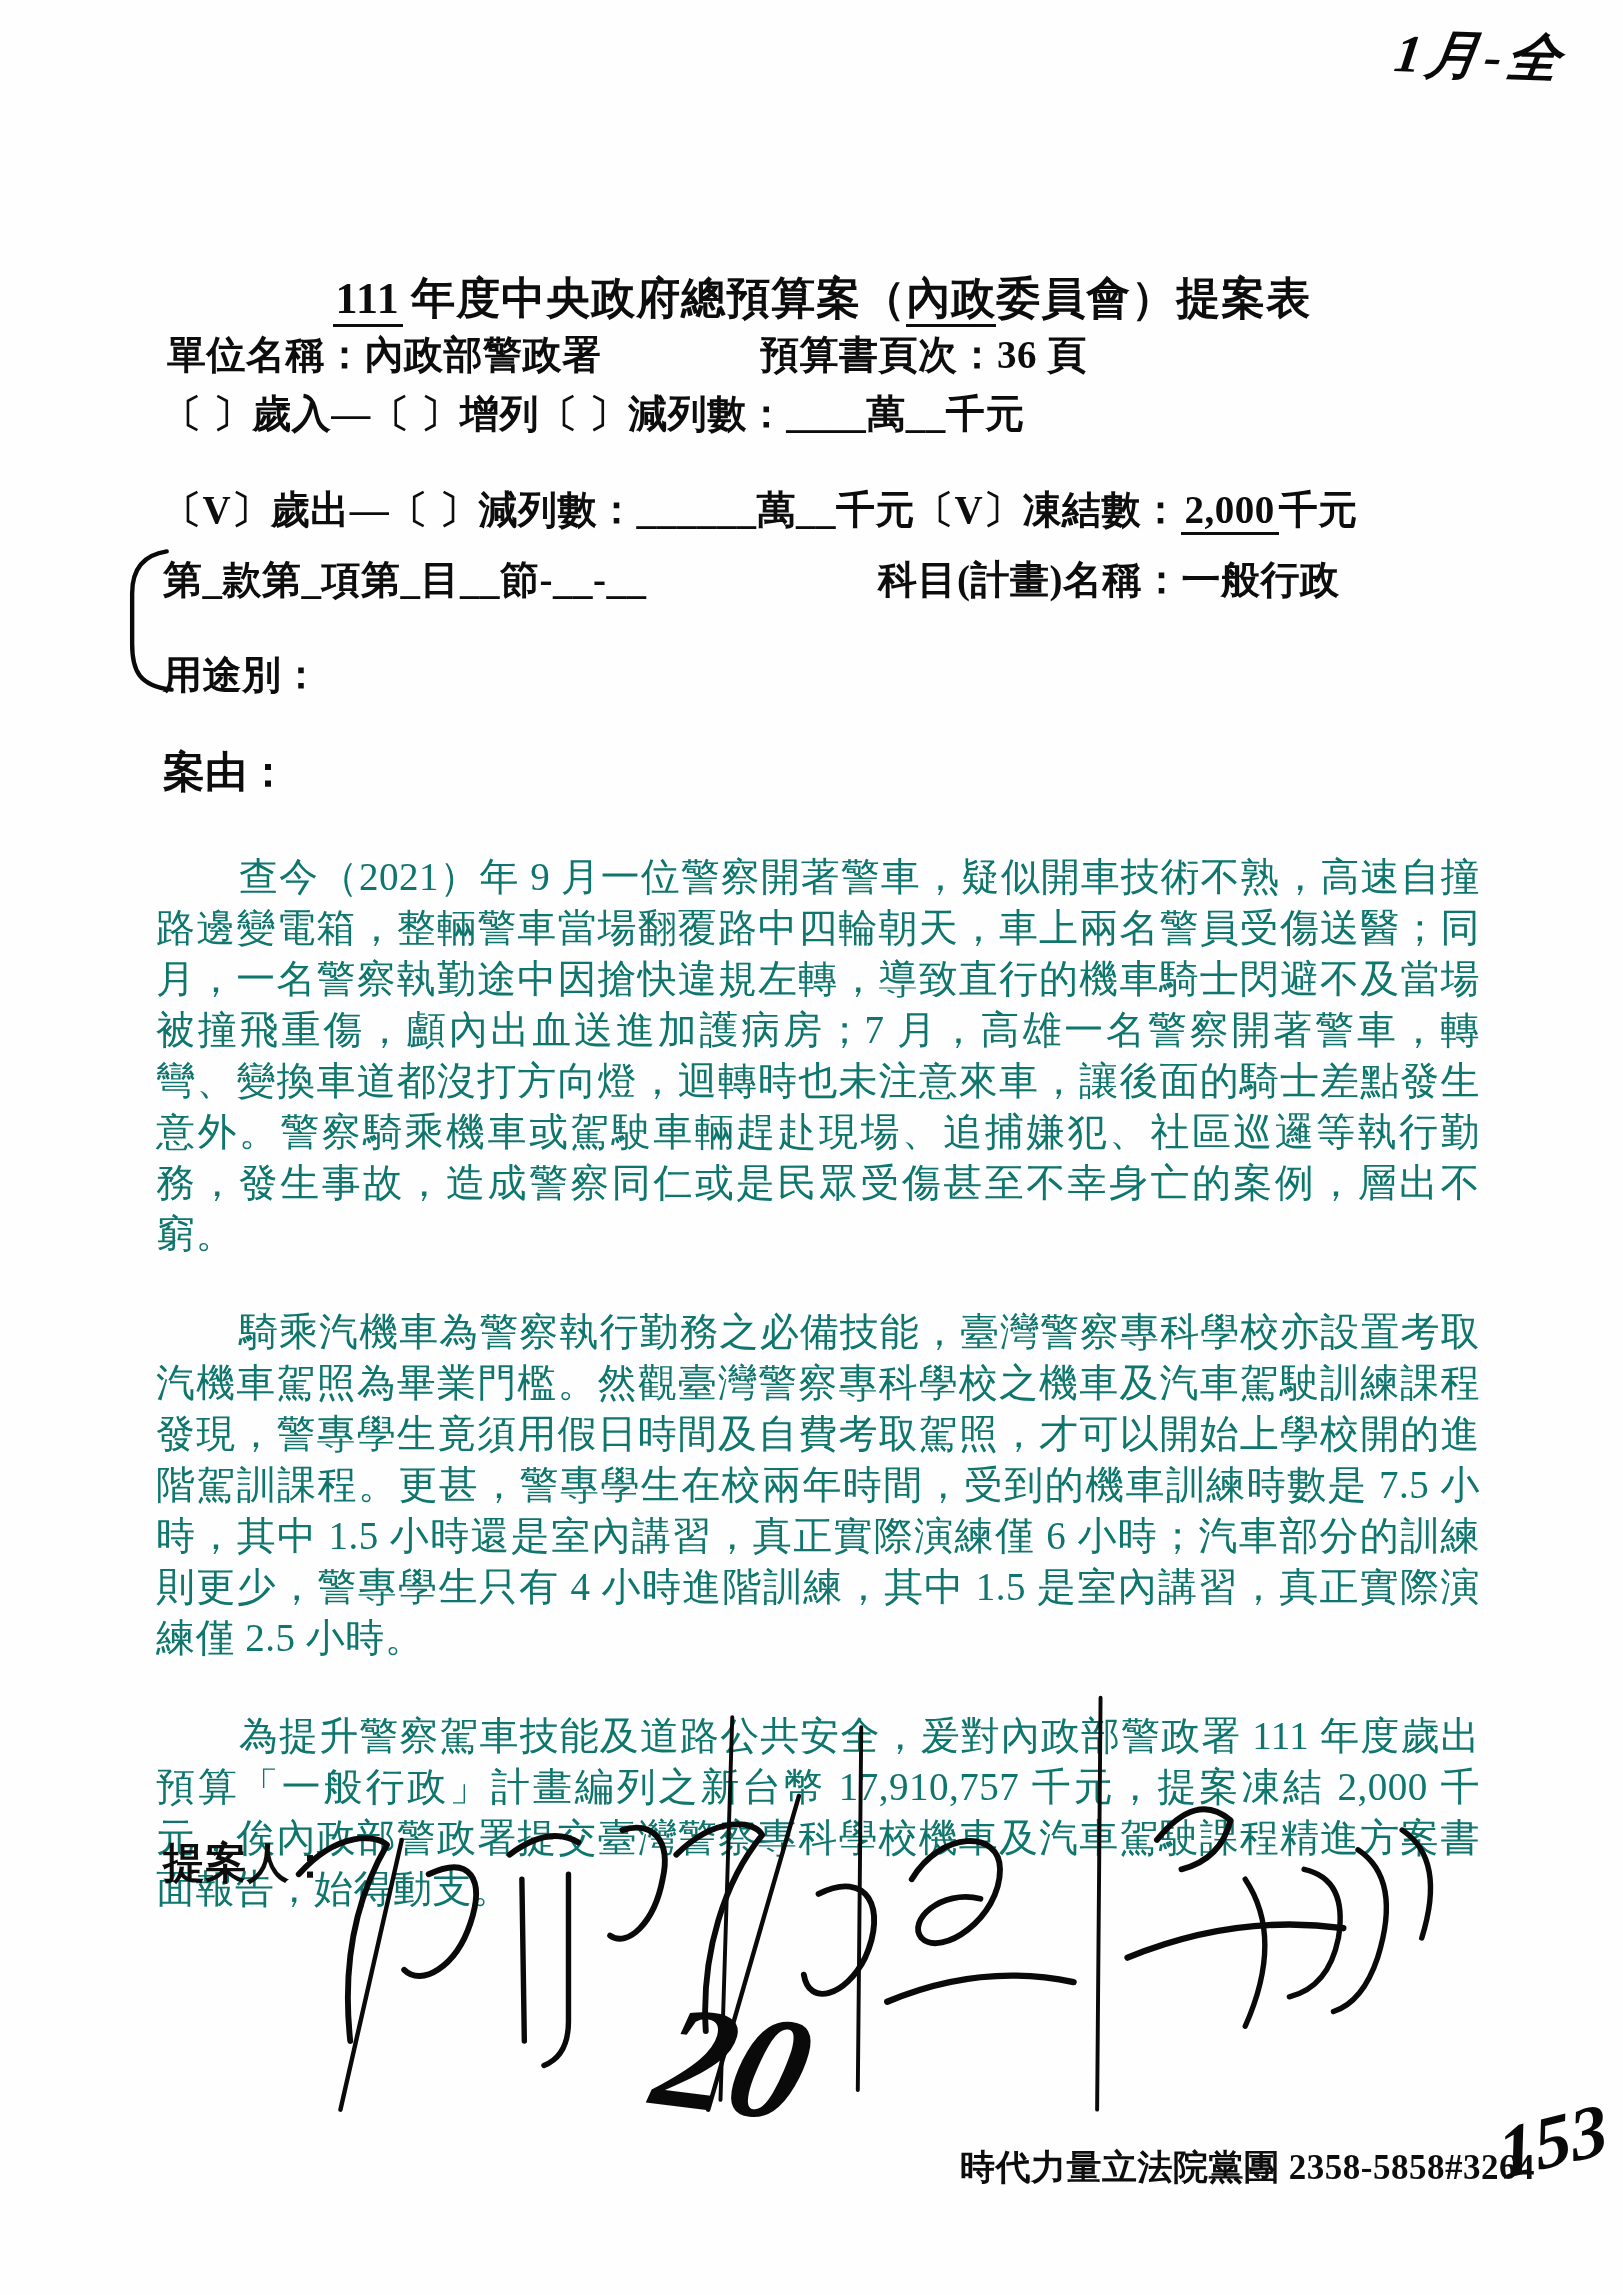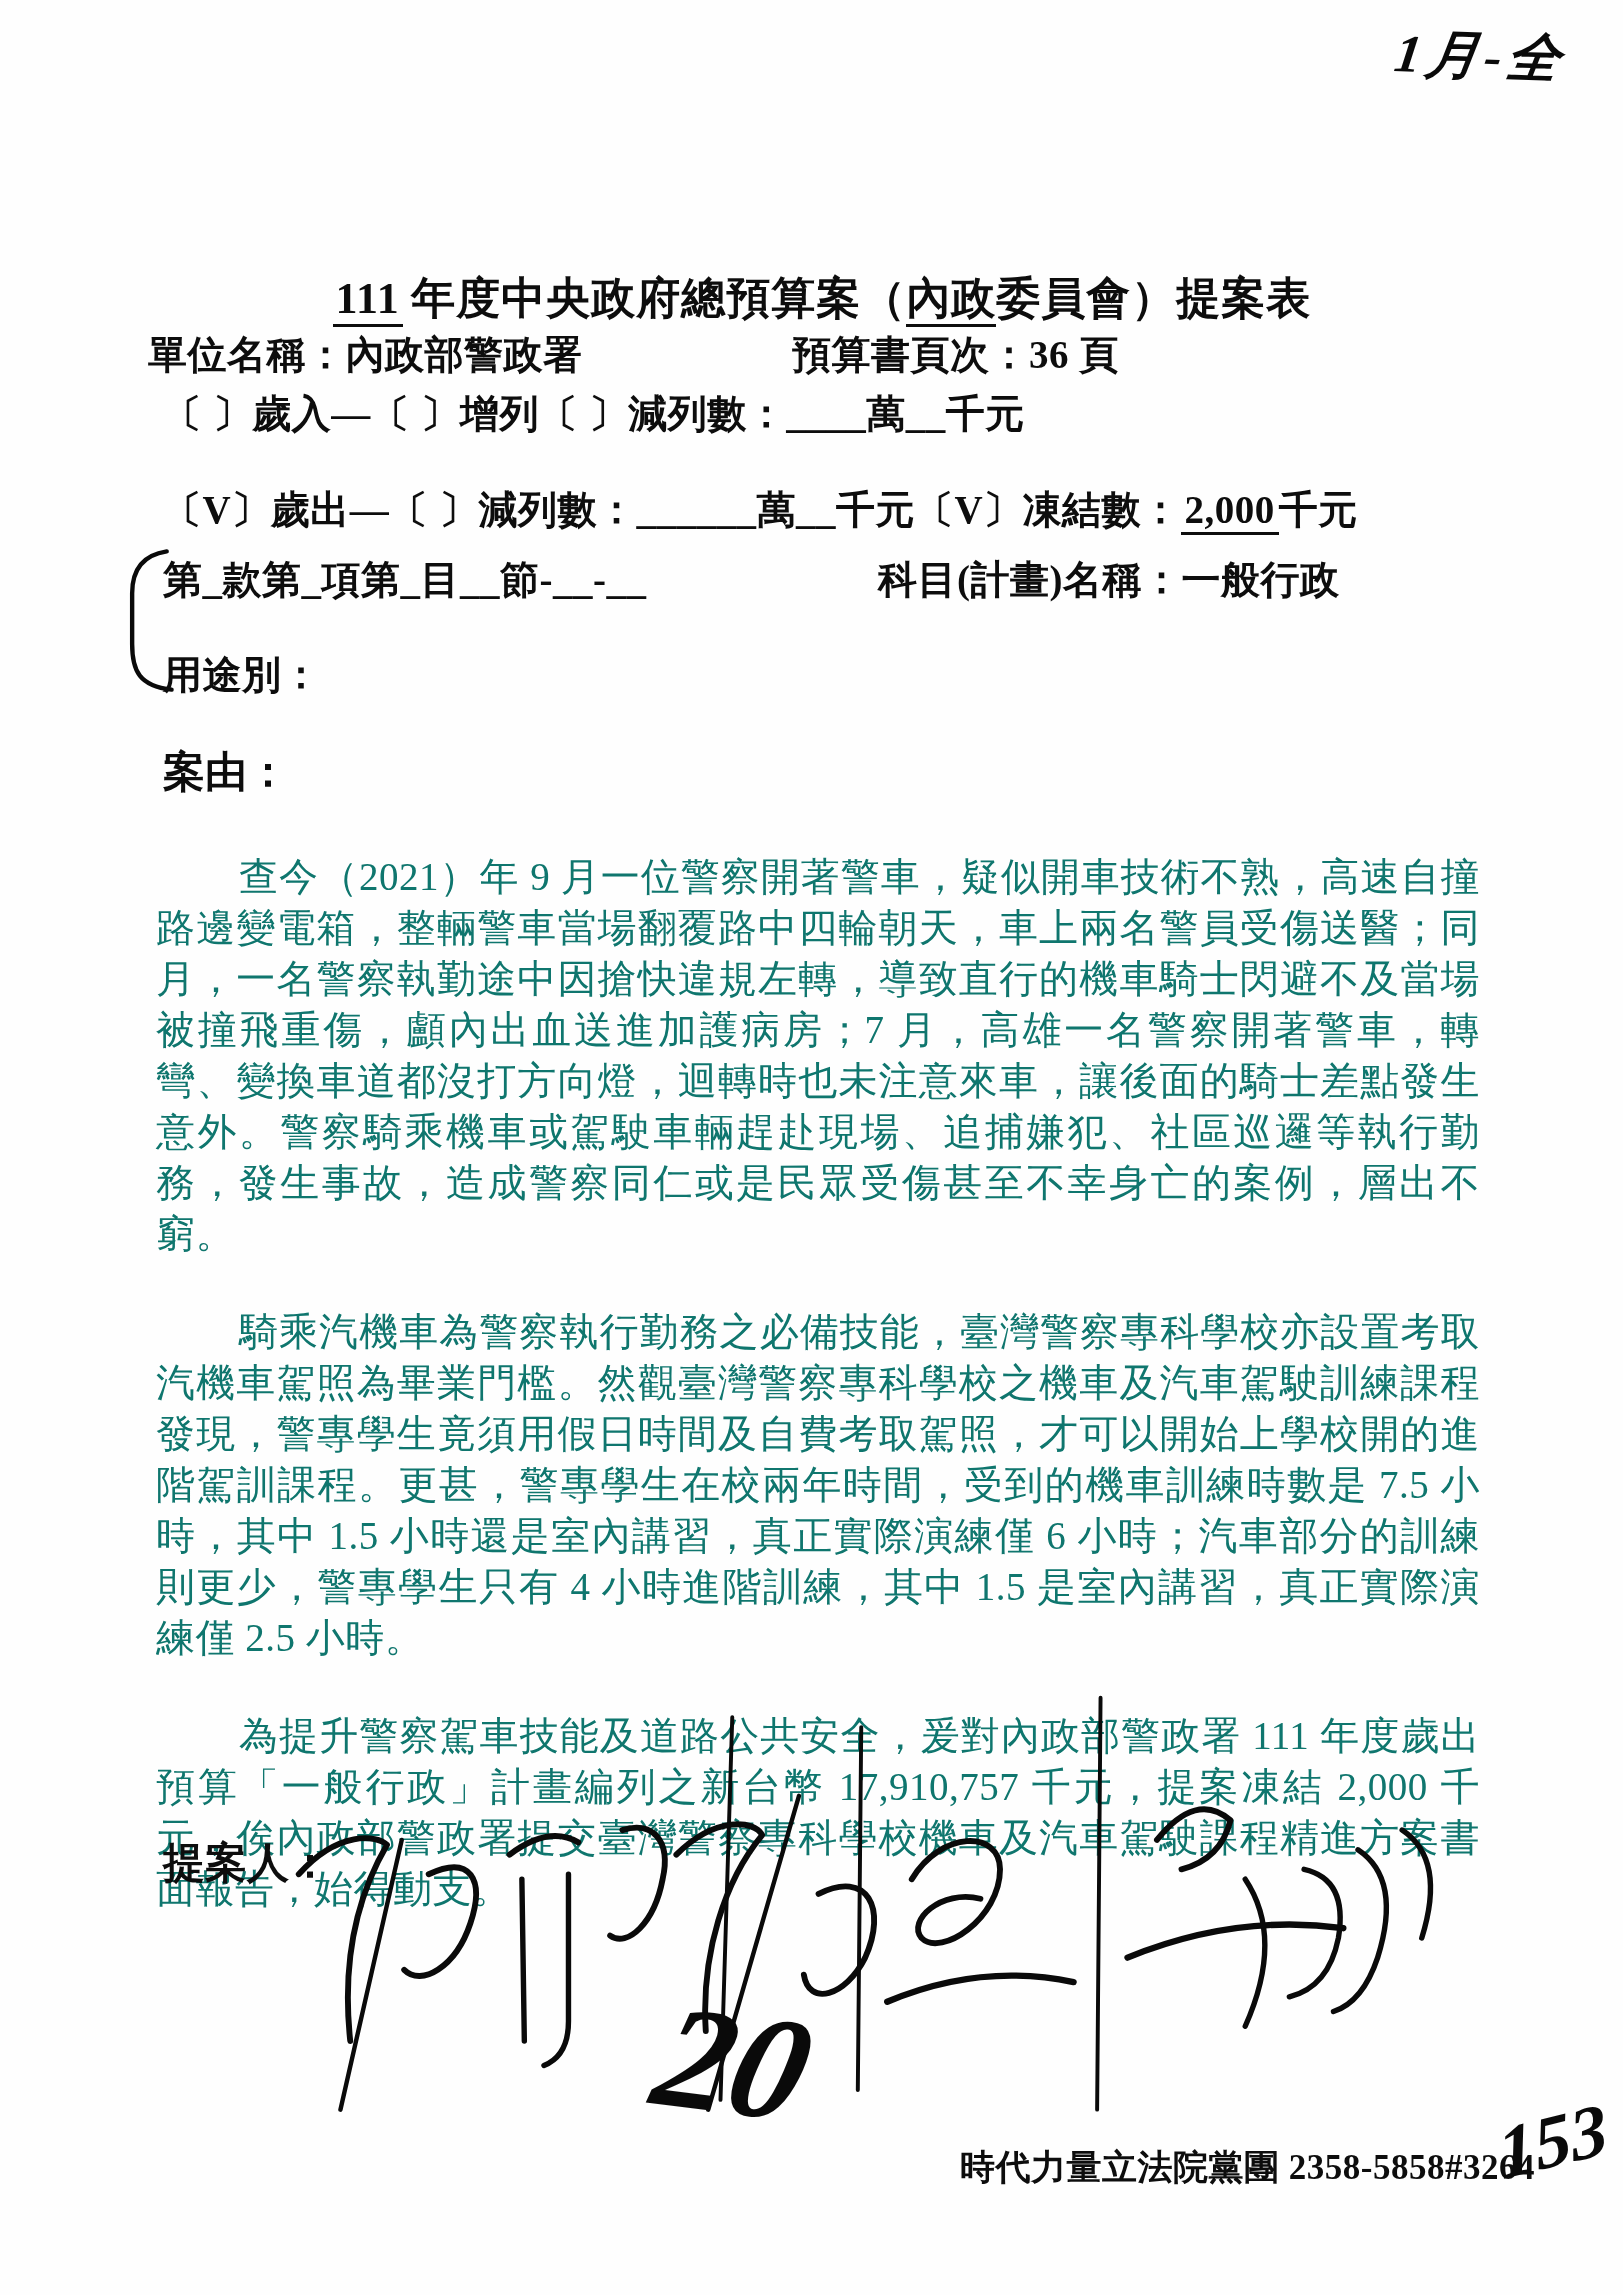--- a/index.html
+++ b/index.html
@@ -117,22 +117,22 @@
 <body>
 
 <div class="page">
 
   <div class="abs hand hand-topright" style="left:1395px; top:20.6px;">1月-全</div>
 
   <div class="title-row">
     <span class="year">111</span><span>年度中央政府總預算案（</span><span class="committee">內政</span><span>委員會）提案表</span>
   </div>
 
-  <div class="abs form-line" style="left:148px; top:328px;font-family:Liberation Serif, serif;">單位名稱：內政部警政署</div>
-  <div class="abs form-line" style="left:792px; top:328px;">預算書頁次：36 頁</div>
+  <div class="abs form-line" style="left:167px; top:328px;font-family:Liberation Serif, serif;">單位名稱：內政部警政署</div>
+  <div class="abs form-line" style="left:760px; top:328px;">預算書頁次：36 頁</div>
 
   <div class="abs form-line" style="left:163px; top:387px;">〔 〕歲入—〔 〕增列〔 〕減列數：____萬__千元</div>
 
   <div class="abs form-line" style="left:163px; top:483px;">
     <span>〔V〕歲出—〔 〕減列數：______萬__千元〔V〕凍結數：</span><span class="u-num">2,000</span><span>千元</span>
   </div>
 
   <div class="abs form-line" style="left:163px; top:553px;">第_款第_項第_目__節-__-__</div>
   <div class="abs form-line" style="left:878px; top:553px;">科目(計畫)名稱：一般行政</div>
 

